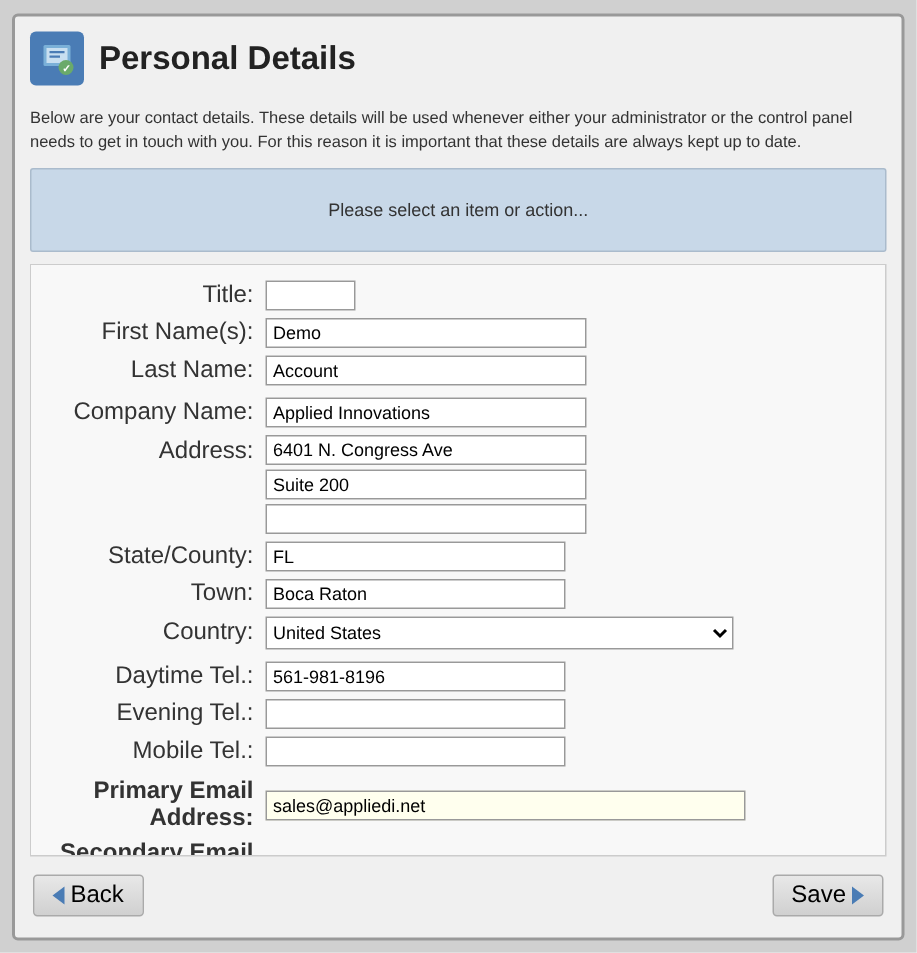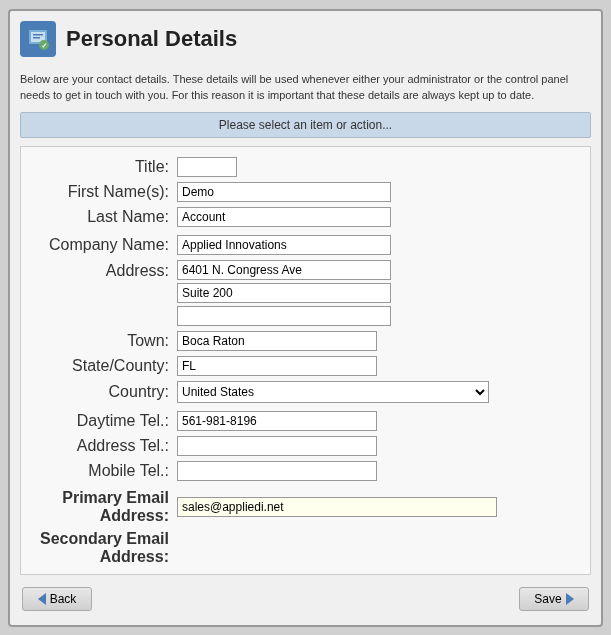--- a/index.html
+++ b/index.html
@@ -51,21 +51,21 @@
     }
     .description {
       font-size: 11px;
       color: #333;
       line-height: 1.5;
     }
     .status-bar {
       background: #c8d8e8;
       border: 1px solid #aabbcc;
       text-align: center;
-      padding: 5px;
+      padding: 20px;
       color: #333;
       font-size: 12px;
       border-radius: 2px;
     }
     .form-area {
       background: #f8f8f8;
       border: 1px solid #ccc;
       padding: 10px 16px;
       flex: 1;
       overflow: auto;
@@ -139,21 +139,21 @@
       padding: 4px 2px;
     }
     .nav-button {
       display: flex;
       align-items: center;
       gap: 4px;
       background: linear-gradient(to bottom, #e8e8e8, #d0d0d0);
       border: 1px solid #aaa;
       border-radius: 3px;
       padding: 4px 12px;
-      font-size: 12px;
+      font-size: 16px;
       cursor: pointer;
       min-width: 70px;
       justify-content: center;
     }
     .arrow-left {
       width: 0;
       height: 0;
       border-top: 6px solid transparent;
       border-bottom: 6px solid transparent;
       border-right: 8px solid #4a7cb5;
@@ -218,27 +218,27 @@
     <div class="form-row top-align">
       <div class="form-label" style="padding-top:2px;">Address:</div>
       <div class="address-stack">
         <input class="form-input input-standard" type="text" value="6401 N. Congress Ave" style="">
         <input class="form-input input-standard" type="text" value="Suite 200" style="">
         <input class="form-input input-standard" type="text" value="" style="">
       </div>
     </div>
 
     <div class="form-row">
+      <div class="form-label">State/County:</div>
+      <input class="form-input input-medium" type="text" value="FL" style="">
+    </div>
+
+    <div class="form-row">
       <div class="form-label">Town:</div>
       <input class="form-input input-medium" type="text" value="Boca Raton" style="">
-    </div>
-
-    <div class="form-row">
-      <div class="form-label">State/County:</div>
-      <input class="form-input input-medium" type="text" value="FL" style="">
     </div>
 
     <div class="form-row">
       <div class="form-label">Country:</div>
       <select class="select-country">
         <option>United States</option>
         <option>United Kingdom</option>
         <option>Canada</option>
         <option>Australia</option>
       </select>
@@ -246,21 +246,21 @@
 
 
     <div class="spacer-row"></div>
 
     <div class="form-row">
       <div class="form-label">Daytime Tel.:</div>
       <input class="form-input input-tel" type="text" value="561-981-8196" style="">
     </div>
 
     <div class="form-row">
-      <div class="form-label">Address Tel.:</div>
+      <div class="form-label">Evening Tel.:</div>
       <input class="form-input input-tel" type="text" value="" style="">
     </div>
 
     <div class="form-row">
       <div class="form-label">Mobile Tel.:</div>
       <input class="form-input input-tel" type="text" value="" style="">
     </div>
 
 
     <div class="spacer-row"></div>

